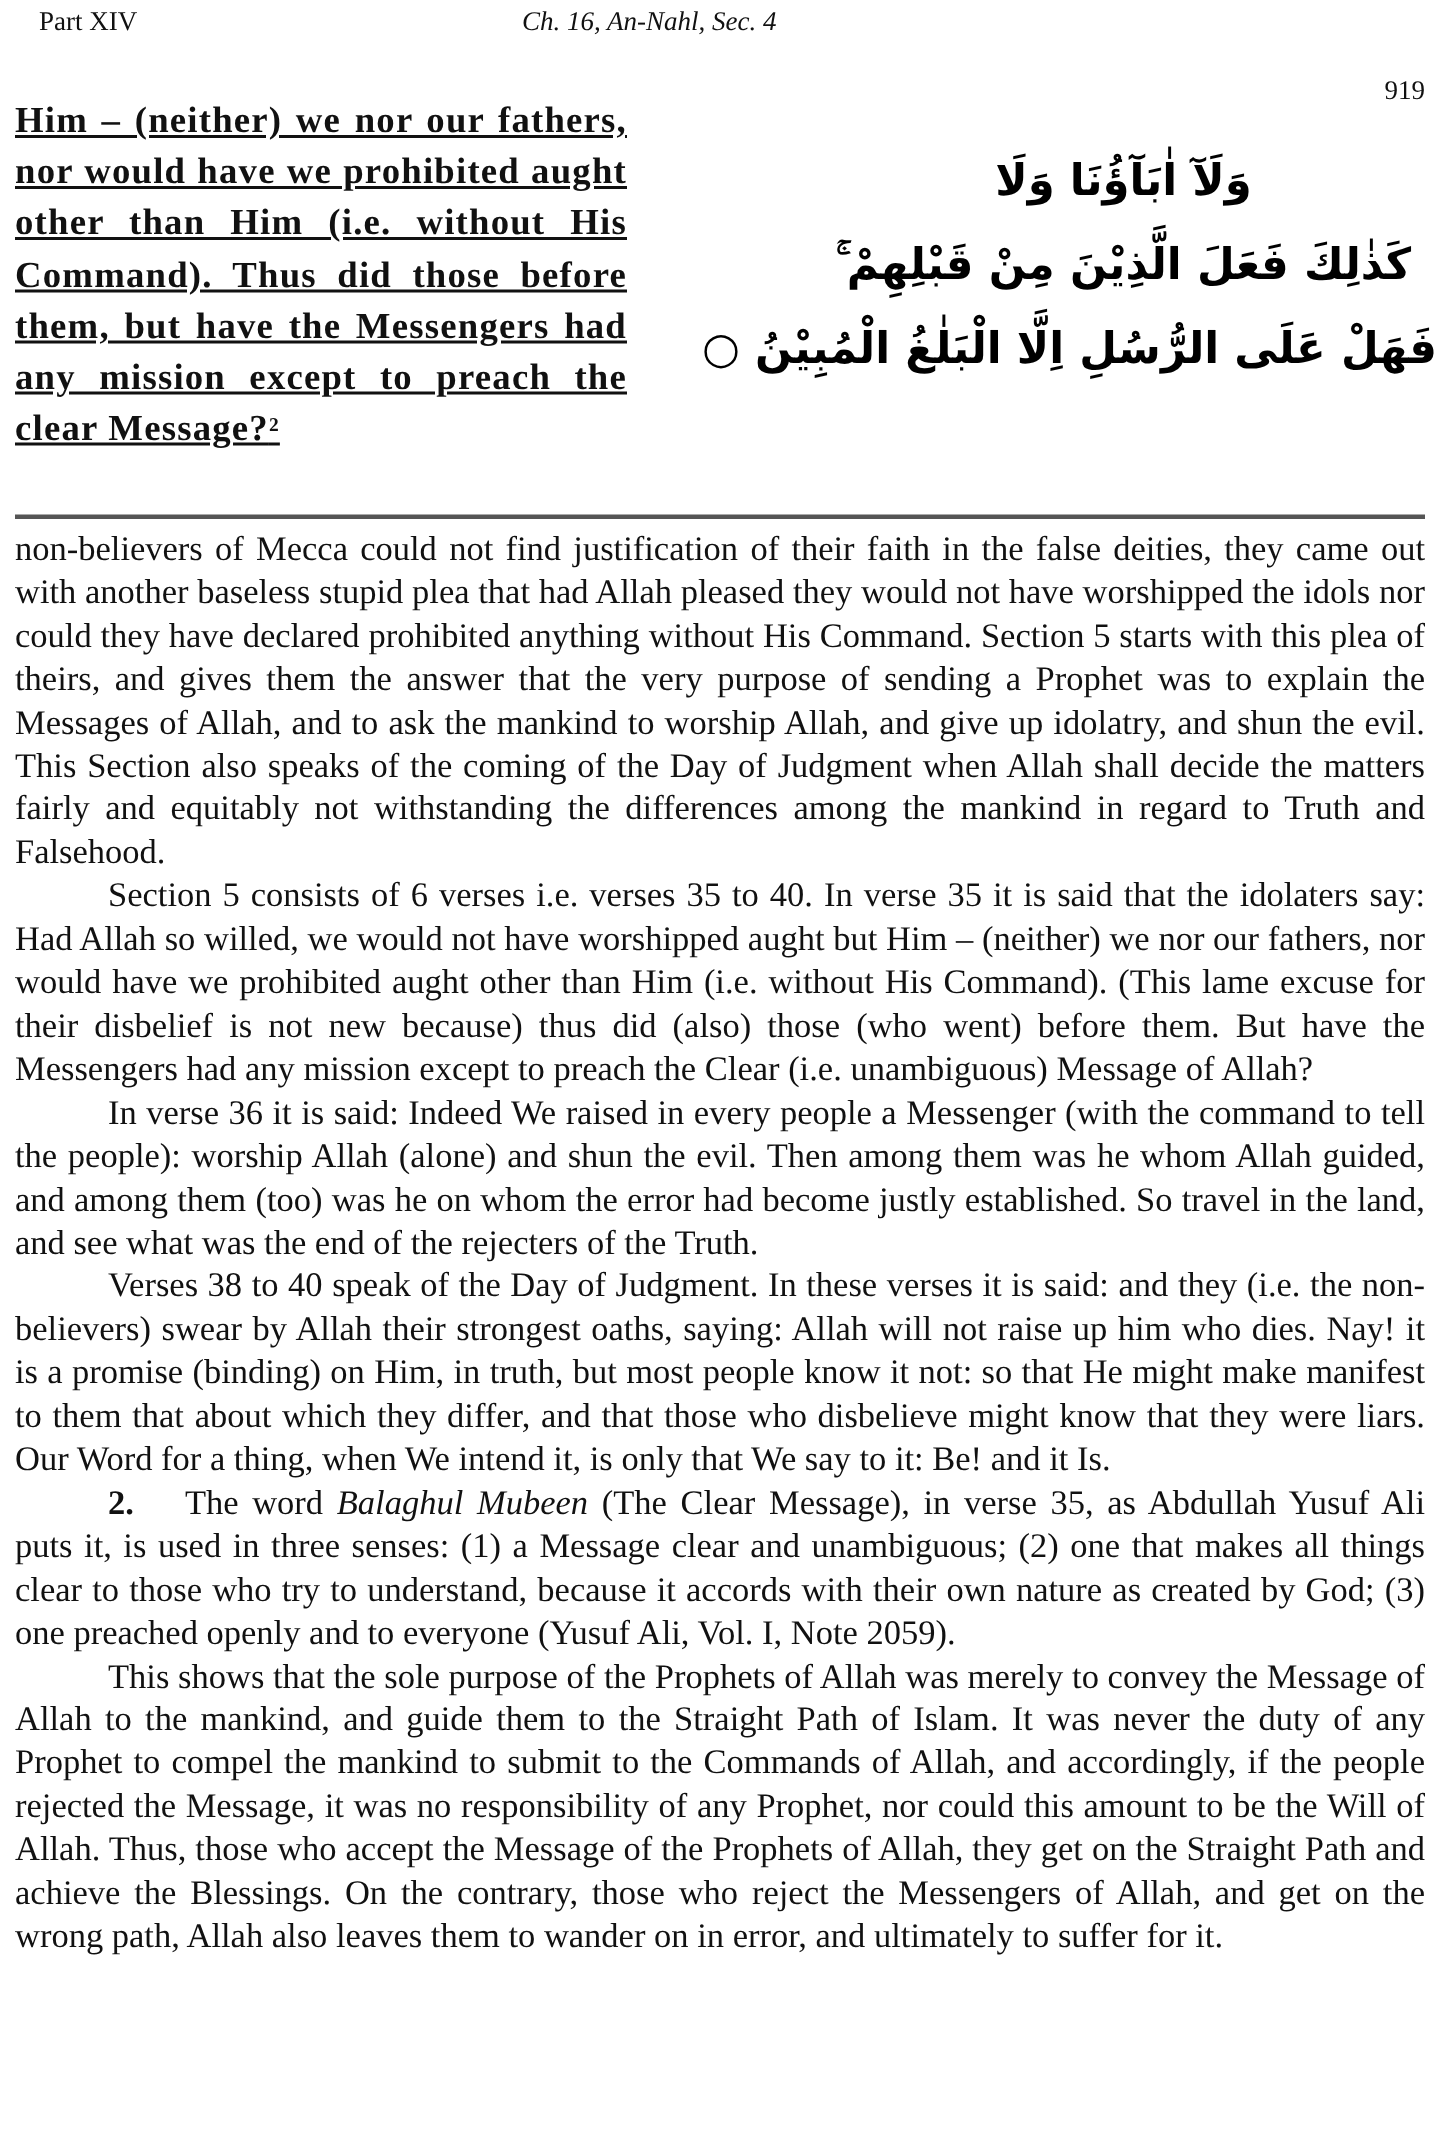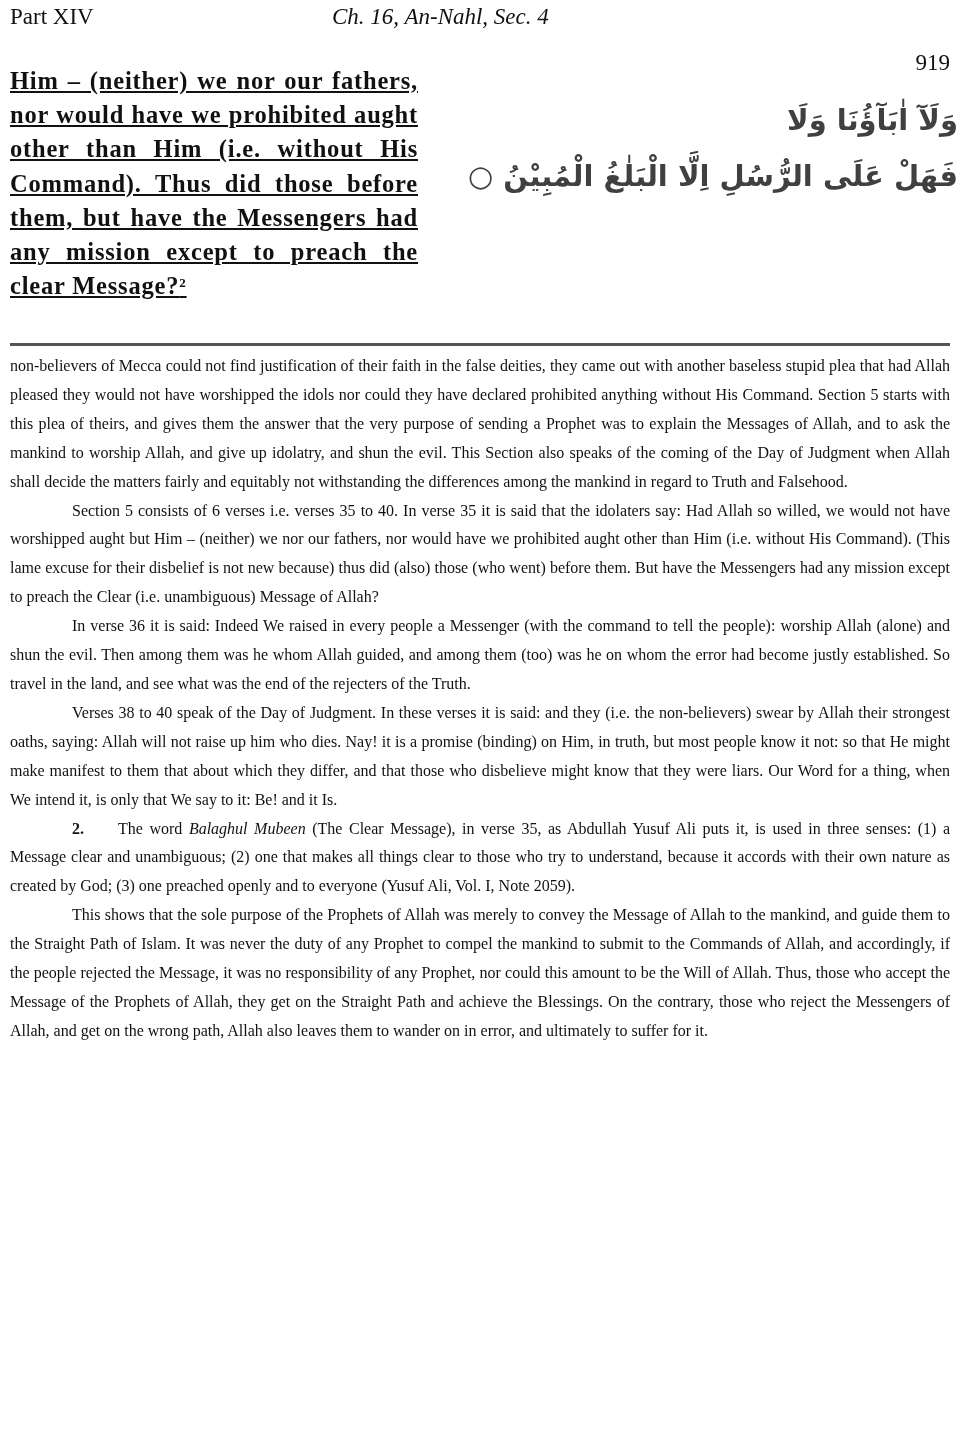--- a/index.html
+++ b/index.html
@@ -1,46 +1,47 @@
 <!DOCTYPE html>
 <html><head>
 <meta charset="utf-8">
 <style>
   html, body { margin:0; padding:0; background:#ffffff; }
   body { width:960px; height:1430px; position:relative; overflow:hidden; color:#111; font-family:"Liberation Serif", serif; }
-  .header { position:absolute; top:4px; left:10px; right:10px; height:30px; font-size:23px; }
+  .header { position:absolute; top:4px; left:26px; right:10px; height:30px; font-size:18px; }
   .header .part { position:absolute; left:0; top:0; }
   .header .chapter { position:absolute; left:322px; top:0; font-style:italic; }
   .header .pageno { position:absolute; right:0; top:0;margin-top:46px; }
   .verse-block { position:absolute; top:64px; left:10px; width:408px; font-weight:bold; font-size:24.5px; line-height:34.2px; text-align:justify; text-align-last:left; letter-spacing:0.8px;text-decoration:underline; }
   .verse-block sup { font-size:13px; vertical-align:top; position:relative; top:-3px; }
-  .arabic { position:absolute; top:92px; left:540px; width:418px; direction:rtl; text-align:right; font-family:"DejaVu Sans", sans-serif; font-weight:bold; font-size:29px; line-height:56px; color:#404040; }
+  .arabic { position:absolute; top:92px; left:540px; width:418px; direction:rtl; text-align:center; font-family:"DejaVu Sans", sans-serif; font-weight:bold; font-size:29px; line-height:56px; color:#000000; }
   .arabic div { white-space:nowrap; }
   .rule { position:absolute; top:343px; left:10px; width:940px; height:3px; background:#555; }
-  .commentary { position:absolute; top:352px; left:10px; width:940px; font-size:16px; line-height:28.9px; text-align:justify; }
+  .commentary { position:absolute; top:352px; left:10px; width:940px; font-size:23px; line-height:28.9px; text-align:justify; }
   .commentary p { margin:0; text-indent:0; }
   .commentary p.indent { text-indent:62px; }
   .commentary .fn-num { font-weight:bold; }
   .commentary .fn-tab { display:inline-block; width:34px; }
 </style>
 </head>
 <body>
 
 <div class="header">
   <span class="part">Part XIV</span>
   <span class="chapter">Ch. 16, An-Nahl, Sec. 4</span>
   <span class="pageno">919</span>
 </div>
 
 <div class="verse-block">
   <span>Him – (neither) we nor our fathers, nor would have we prohibited aught other than Him (i.e. without His Command). Thus did those before them, but have the Messengers had any mission except to preach the clear Message?</span><sup>2</sup>
 </div>
 
 <div class="arabic">
   <div>وَلَآ اٰبَآؤُنَا وَلَا</div>
+  <div>كَذٰلِكَ فَعَلَ الَّذِيْنَ مِنْ قَبْلِهِمْ ۚ</div>
   <div>فَهَلْ عَلَى الرُّسُلِ اِلَّا الْبَلٰغُ الْمُبِيْنُ ○</div>
 </div>
 
 <div class="rule"></div>
 
 <div class="commentary">
   <p>non-believers of Mecca could not find justification of their faith in the false deities, they came out with another baseless stupid plea that had Allah pleased they would not have worshipped the idols nor could they have declared prohibited anything without His Command. Section 5 starts with this plea of theirs, and gives them the answer that the very purpose of sending a Prophet was to explain the Messages of Allah, and to ask the mankind to worship Allah, and give up idolatry, and shun the evil. This Section also speaks of the coming of the Day of Judgment when Allah shall decide the matters fairly and equitably not withstanding the differences among the mankind in regard to Truth and Falsehood.</p>
   <p class="indent">Section 5 consists of 6 verses i.e. verses 35 to 40. In verse 35 it is said that the idolaters say: Had Allah so willed, we would not have worshipped aught but Him – (neither) we nor our fathers, nor would have we prohibited aught other than Him (i.e. without His Command). (This lame excuse for their disbelief is not new because) thus did (also) those (who went) before them. But have the Messengers had any mission except to preach the Clear (i.e. unambiguous) Message of Allah?</p>
   <p class="indent">In verse 36 it is said: Indeed We raised in every people a Messenger (with the command to tell the people): worship Allah (alone) and shun the evil. Then among them was he whom Allah guided, and among them (too) was he on whom the error had become justly established. So travel in the land, and see what was the end of the rejecters of the Truth.</p>
   <p class="indent">Verses 38 to 40 speak of the Day of Judgment. In these verses it is said: and they (i.e. the non-believers) swear by Allah their strongest oaths, saying: Allah will not raise up him who dies. Nay! it is a promise (binding) on Him, in truth, but most people know it not: so that He might make manifest to them that about which they differ, and that those who disbelieve might know that they were liars. Our Word for a thing, when We intend it, is only that We say to it: Be! and it Is.</p>

